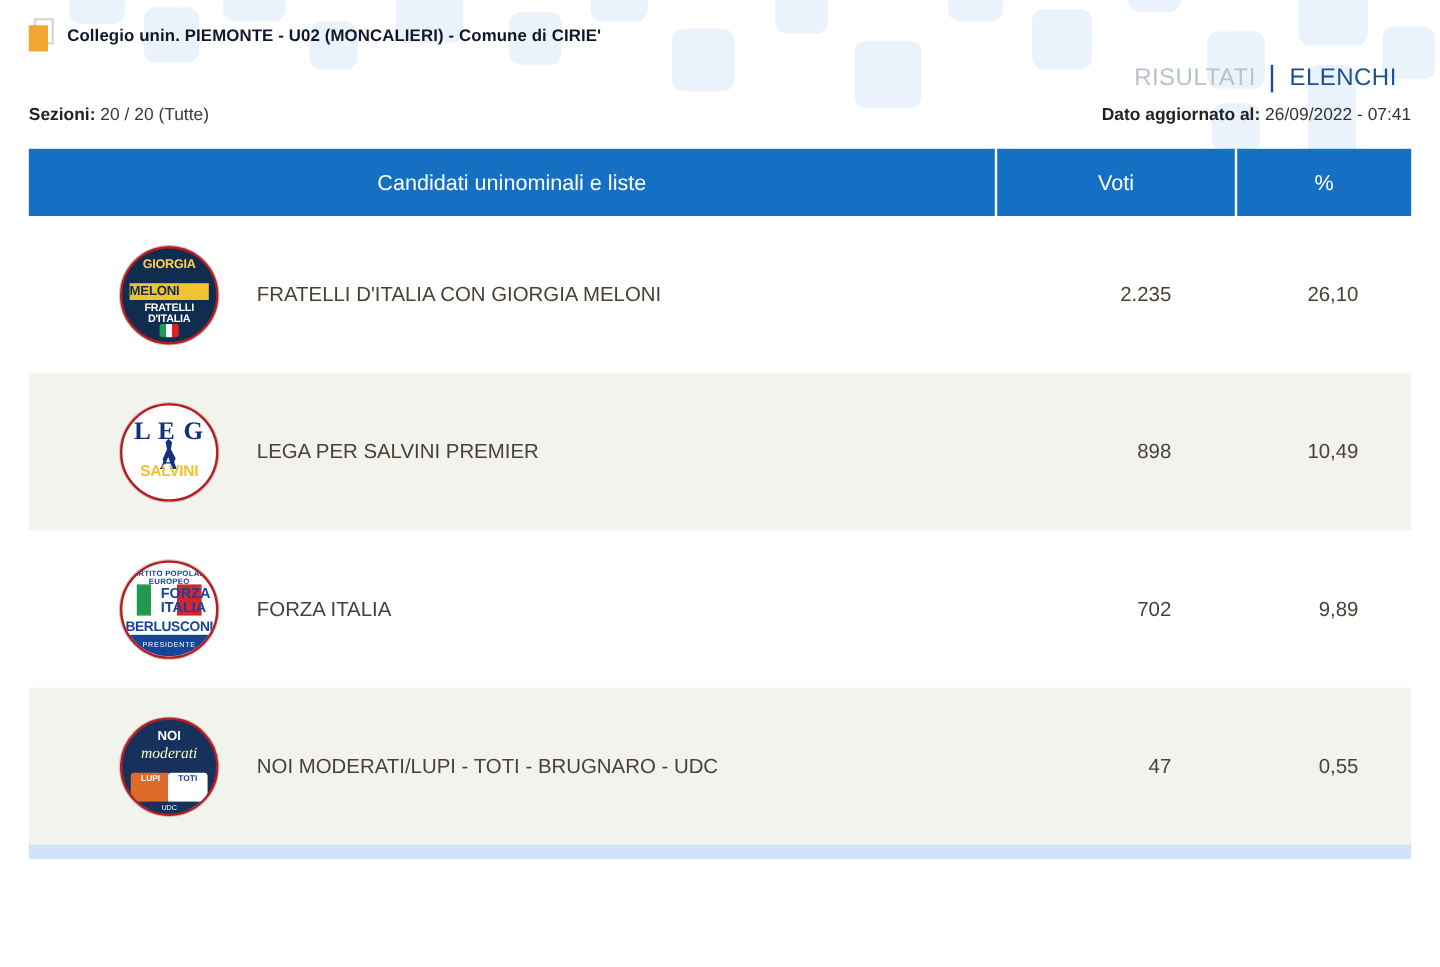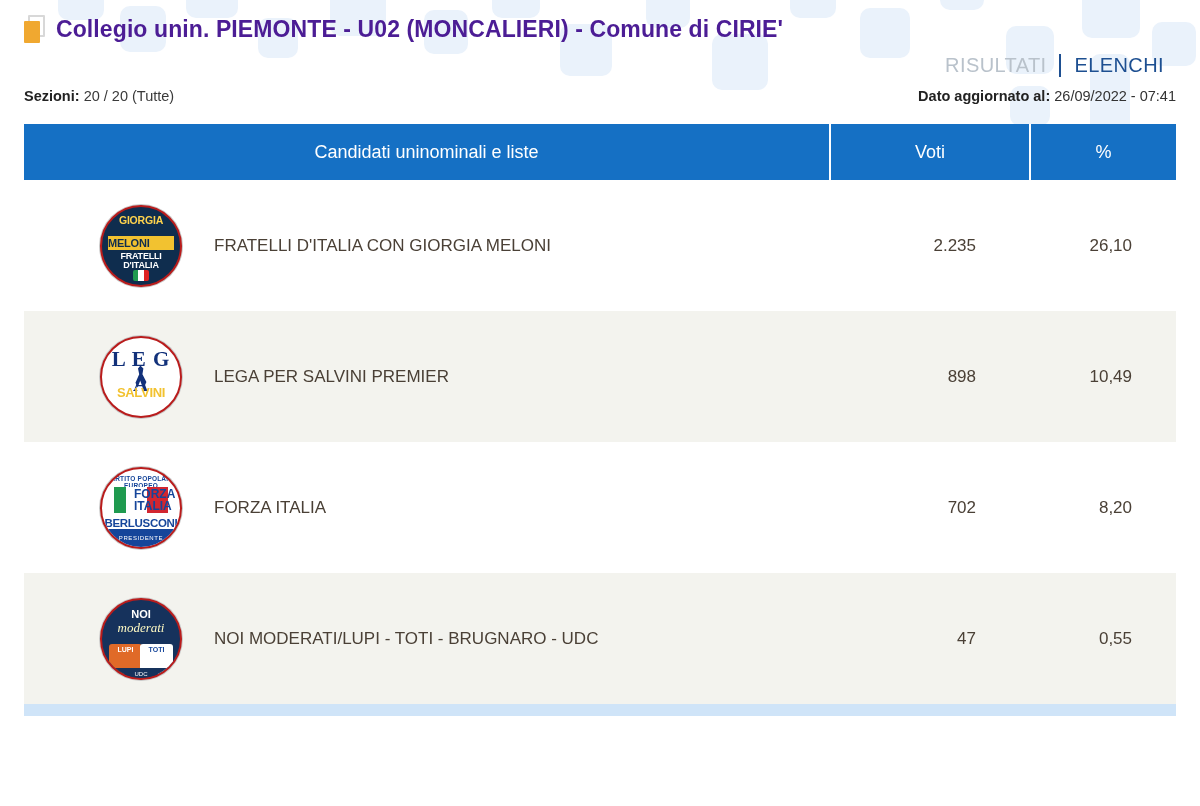--- a/index.html
+++ b/index.html
@@ -57,23 +57,23 @@
     border-radius: 1px;
   }
   .doc-icon .tab {
     position: absolute;
     left: 0; top: 6px;
     width: 16px; height: 22px;
     background: #f0a830;
     border-radius: 1px;
   }
   .page-title {
-    font-size: 23px;
-    font-weight: bold;
-    color: #4c1d95;
+    font-size: 14px;
+    font-weight: bold;
+    color: #0f172a;
     letter-spacing: 0.1px;
     white-space: nowrap;
   }
 
   
   .toggle-row {
     display: flex;
     justify-content: flex-end;
     align-items: baseline;
     gap: 0px;
@@ -481,21 +481,21 @@
               <span class="fi-box">
                   <span>FORZA</span>
                   <span>ITALIA</span>
                 </span>
               <span class="berlu">BERLUSCONI</span>
               <span class="pres">PRESIDENTE</span>
             </span>
           </td>
           <td class="c-name">FORZA ITALIA</td>
           <td class="c-votes">702</td>
-          <td class="c-pct">8,20</td>
+          <td class="c-pct">9,89</td>
         </tr>
 
         <tr class="list-row alt">
           <td class="c-arrow"></td>
           <td class="c-symbol">
             <span class="logo logo-nm">
               <span class="noi">NOI</span>
               <span class="mod">moderati</span>
               <span class="quad q1">
                   <span class="qlabel">LUPI</span>

